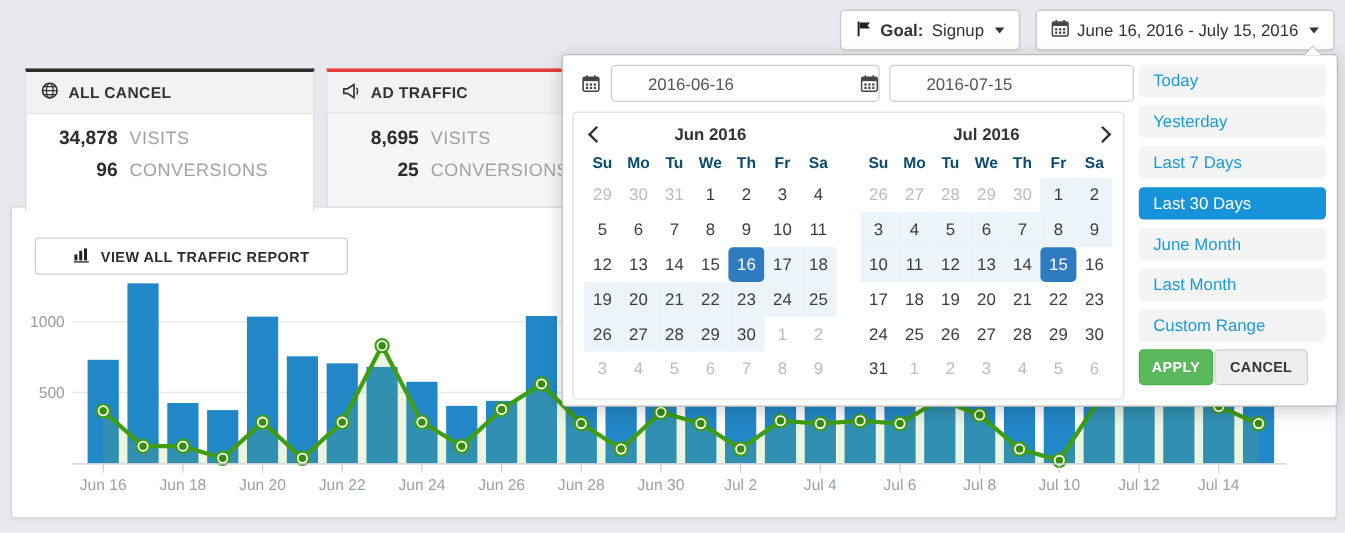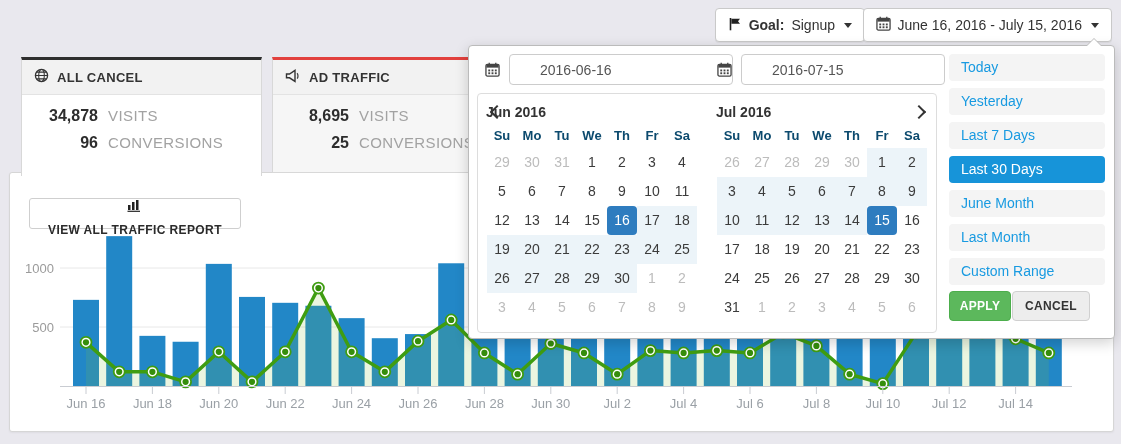--- a/index.html
+++ b/index.html
@@ -3,42 +3,42 @@
 <meta charset="utf-8">
 <style>
   html,body{margin:0;padding:0;}
   .stage{position:relative;width:1121px;height:444px;background:#e9e8ee;font-family:"Liberation Sans",sans-serif;overflow:hidden;}
 
   
   .page-title{position:absolute;left:12px;top:2px;margin:0;font-size:27px;font-weight:400;color:#1c89d4;}
   .btn{position:absolute;top:8px;height:34px;display:flex;align-items:center;gap:7px;background:#fff;
        border:1px solid #c9c9c9;border-radius:4px;padding:0 12px;font-size:14px;color:#333;
        box-shadow:0 1px 1px rgba(0,0,0,.06);cursor:pointer;font-family:inherit;}
-  .goal-btn{right:256px;align-items:center;}
+  .goal-btn{right:271px;align-items:center;}
   .goal-btn b{font-weight:700;}
   .date-btn{right:9px;}
   .caret{width:0;height:0;border-left:4px solid transparent;border-right:4px solid transparent;border-top:5px solid #333;margin-left:2px;}
 
   
   .card{position:absolute;top:57px;width:239px;background:#f6f6f6;border:1px solid #d8d8d8;z-index:3;}
   .card-all{left:21px;height:116px;background:#fff;border-top:3px solid #2e2e2e;border-bottom:none;}
   .card-ad{left:272px;height:112px;border-top:3px solid #e2403e;}
   .card-head{display:flex;align-items:center;gap:8px;height:34px;padding:0 12px;background:#f2f2f2;
              border-bottom:1px solid #e3e3e3;font-size:13px;font-weight:700;color:#333;letter-spacing:.3px;}
   .card-body{padding:12px 12px 0 12px;}
   .stat-row{display:flex;align-items:baseline;margin-bottom:9px;}
   .stat-val{width:64px;text-align:right;font-size:16px;font-weight:700;color:#2d2d2d;}
   .stat-lbl{margin-left:10px;font-size:15px;color:#a2a2a2;letter-spacing:.4px;}
 
   
   .panel{position:absolute;left:9px;top:172px;width:1103px;height:258px;background:#fff;border:1px solid #d6d6d6;
          border-radius:3px;box-shadow:0 1px 2px rgba(0,0,0,.05);z-index:1;}
   .report-btn{position:absolute;left:19px;top:25px;height:31px;display:flex;align-items:center;gap:8px;
-              background:#fff;border:1px solid #cfcfcf;border-radius:3px;padding:0 18px;font-size:12px;
-              font-weight:700;letter-spacing:.4px;color:#2b2b2b;cursor:pointer;font-family:inherit;flex-direction:column;}
+              background:#fff;border:1px solid #cfcfcf;border-radius:3px;padding:0 31px;font-size:12px;
+              font-weight:700;letter-spacing:.4px;color:#2b2b2b;cursor:pointer;font-family:inherit;}
   .chart-svg{position:absolute;left:0;top:53px;}
 
   
   .popup{position:absolute;left:468px;top:45px;width:645px;height:292px;background:#fff;border:1px solid #bbb;
          border-radius:4px;box-shadow:0 4px 14px rgba(0,0,0,.18);z-index:40;}
   .popup:before{content:"";position:absolute;top:-8px;right:12px;border-left:8px solid transparent;
                 border-right:8px solid transparent;border-bottom:8px solid #bbb;}
   .popup:after{content:"";position:absolute;top:-7px;right:13px;border-left:7px solid transparent;
                border-right:7px solid transparent;border-bottom:7px solid #fff;}
   .dp-field{position:absolute;top:8px;height:31px;padding-left:32px;}
@@ -47,21 +47,21 @@
                   padding:0 6px 0 30px;font-size:14px;color:#555;font-family:inherit;}
   .dp-start{left:8px;width:224px;}
   .dp-end{left:240px;width:204px;}
   .cal-box{position:absolute;left:8px;top:47px;width:458px;height:238px;border:1px solid #ddd;border-radius:4px;background:#fff;}
   .chev{position:absolute;top:8px;width:20px;height:20px;cursor:pointer;}
   .chev:before{content:"";position:absolute;top:5px;left:6px;width:8px;height:8px;border-left:2px solid #333;border-bottom:2px solid #333;}
   .chev-l{left:8px;}  .chev-l:before{transform:rotate(45deg);}
   .chev-r{right:8px;} .chev-r:before{transform:rotate(-135deg);}
   .month{position:absolute;top:6px;width:212px;}
   .month-0{left:8px;} .month-1{left:238px;}
-  .month-title{height:24px;line-height:24px;font-size:14px;font-weight:700;color:#333;}
+  .month-title{height:24px;line-height:24px;text-align:center;font-size:14px;font-weight:700;color:#333;}
   .grid{display:grid;grid-template-columns:repeat(7,30px);justify-content:center;}
   .wd{height:24px;line-height:24px;text-align:center;font-size:13px;font-weight:700;color:#0c4a6e;}
   .day{height:29px;line-height:29px;text-align:center;font-size:14px;color:#3c3c3c;border-radius:4px;cursor:pointer;}
   .day.muted{color:#bcbcbc;}
   .day.inrange{background:#ecf4f9;border-radius:0;}
   .day.selected{background:#2e7cbf;color:#fff;border-radius:4px;}
 
   .ranges{position:absolute;left:480px;top:8px;width:156px;}
   .pill{height:27px;line-height:27px;margin-bottom:7px;background:#f4f4f4;border-radius:4px;color:#189ae1;
         font-size:14px;padding:0 12px;cursor:pointer;}

